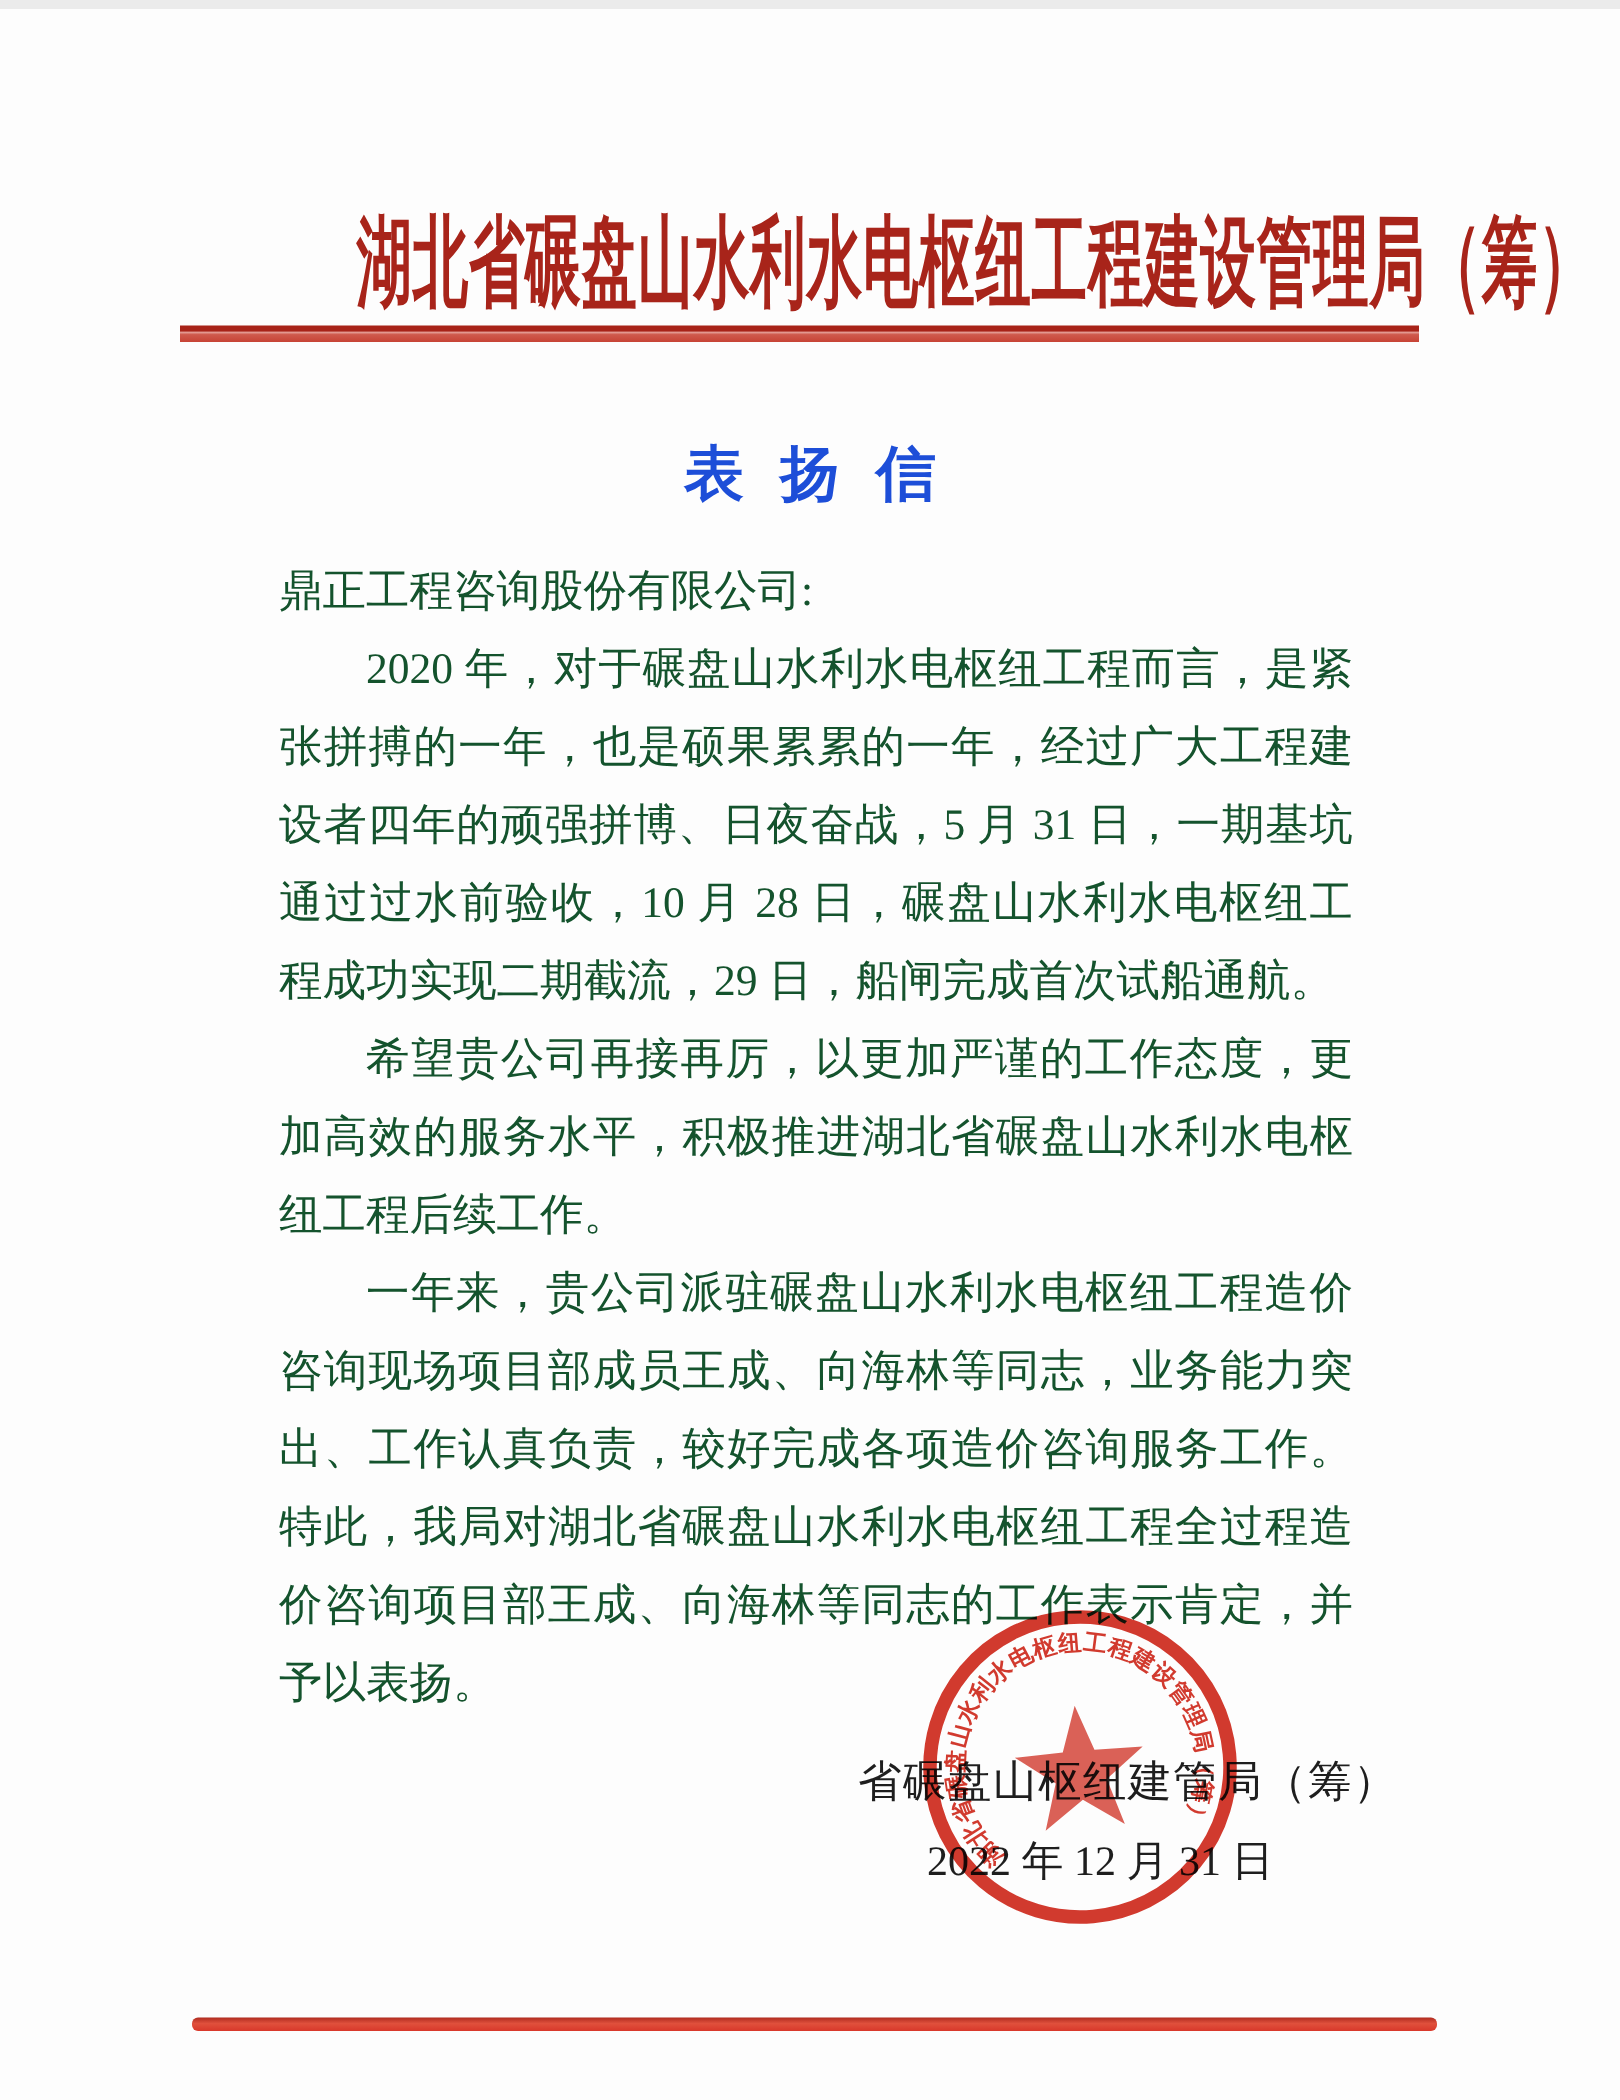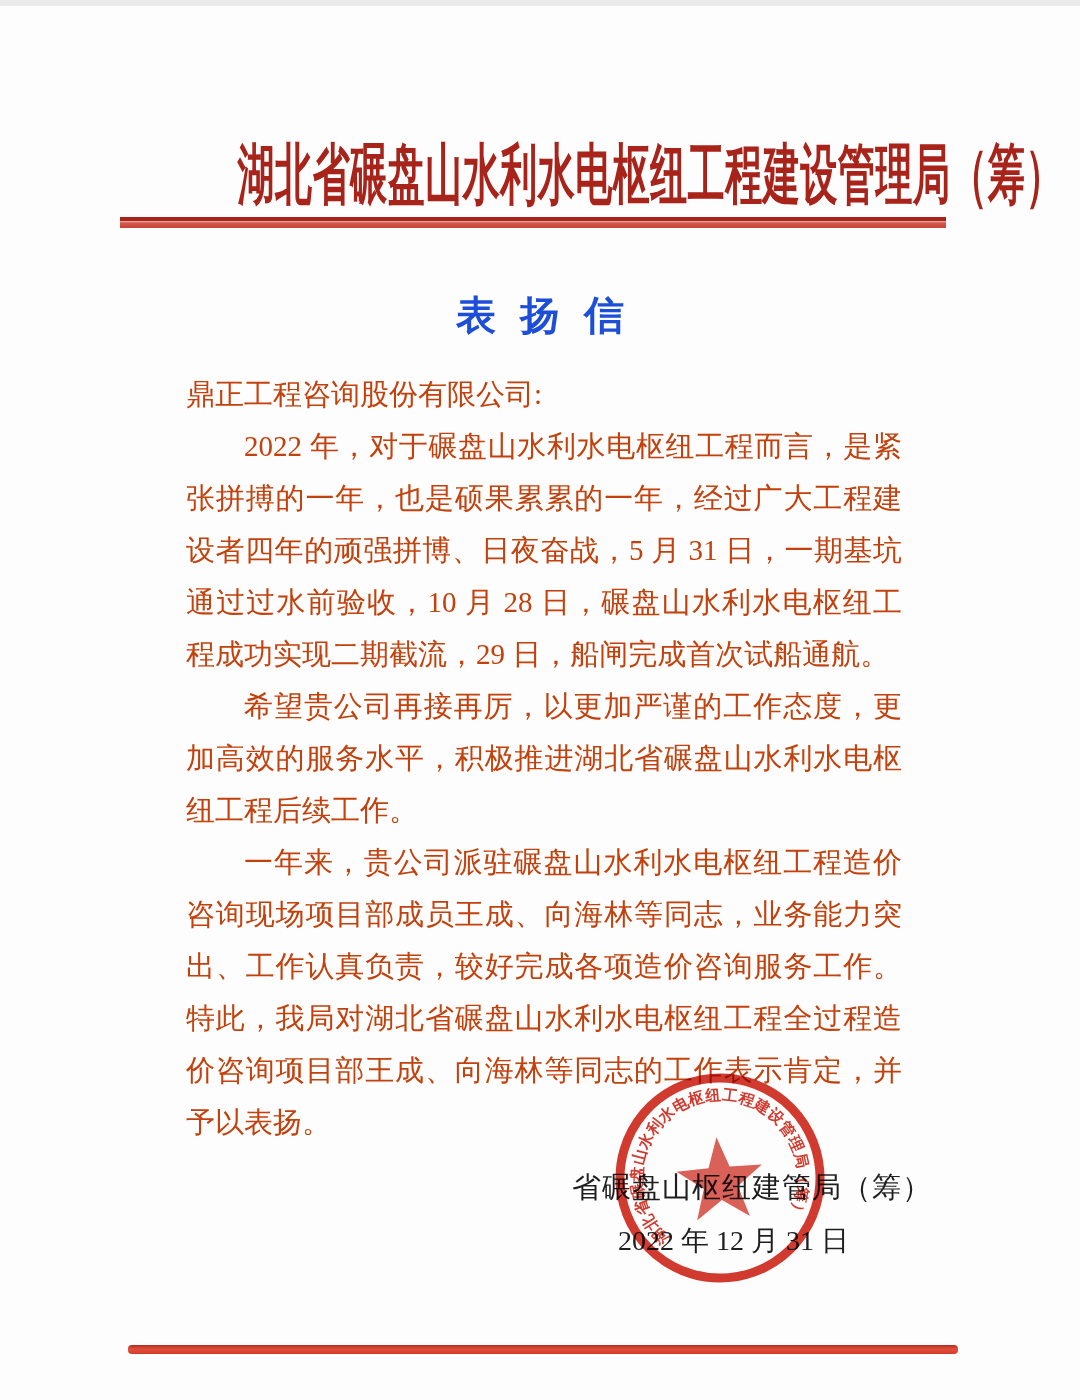--- a/index.html
+++ b/index.html
@@ -30,21 +30,21 @@
       #e6a49c 40%,#cf5a4d 55%,#c74335 100%);
   }
   .letter-title{
     position:absolute;top:288px;left:0;width:1080px;margin:0;
     text-align:center;
     font-size:40px;font-weight:bold;color:#1d4ed8;
     letter-spacing:24px;text-indent:24px;
   }
   .letter-body{
     position:absolute;top:368px;left:186px;width:716px;
-    font-size:29px;line-height:52px;color:#c2410c;
+    font-size:29px;line-height:52px;color:#14532d;
     text-align:justify;text-justify:inter-ideograph;
   }
   .letter-body p{margin:0;}
   .salutation{text-indent:0;}
   .para{text-indent:2em;}
   .signature{
     position:absolute;top:1168px;left:572px;
     font-size:29px;color:#1e1e1e;white-space:nowrap;
     letter-spacing:1px;
   }
@@ -75,21 +75,21 @@
   <div class="top-strip"></div>
 
   <div class="org-header">湖北省碾盘山水利水电枢纽工程建设管理局（筹）</div>
 
   <div class="header-rule"></div>
 
   <h1 class="letter-title">表扬信</h1>
 
   <div class="letter-body">
     <p class="salutation">鼎正工程咨询股份有限公司:</p>
-    <p class="para">2022 年，对于碾盘山水利水电枢纽工程而言，是紧张拼搏的一年，也是硕果累累的一年，经过广大工程建设者四年的顽强拼博、日夜奋战，5 月 31 日，一期基坑通过过水前验收，10 月 28 日，碾盘山水利水电枢纽工程成功实现二期截流，29 日，船闸完成首次试船通航。</p>
+    <p class="para">2020 年，对于碾盘山水利水电枢纽工程而言，是紧张拼搏的一年，也是硕果累累的一年，经过广大工程建设者四年的顽强拼博、日夜奋战，5 月 31 日，一期基坑通过过水前验收，10 月 28 日，碾盘山水利水电枢纽工程成功实现二期截流，29 日，船闸完成首次试船通航。</p>
     <p class="para">希望贵公司再接再厉，以更加严谨的工作态度，更加高效的服务水平，积极推进湖北省碾盘山水利水电枢纽工程后续工作。</p>
     <p class="para">一年来，贵公司派驻碾盘山水利水电枢纽工程造价咨询现场项目部成员王成、向海林等同志，业务能力突出、工作认真负责，较好完成各项造价咨询服务工作。特此，我局对湖北省碾盘山水利水电枢纽工程全过程造价咨询项目部王成、向海林等同志的工作表示肯定，并予以表扬。</p>
   </div>
 
   <div class="signature">省碾盘山枢纽建管局（筹）</div>
 
   <div class="date">2022 年 12 月 31 日</div>
 
   <div class="seal">
     <svg width="224" height="224" viewBox="0 0 224 224" xmlns="http://www.w3.org/2000/svg">

